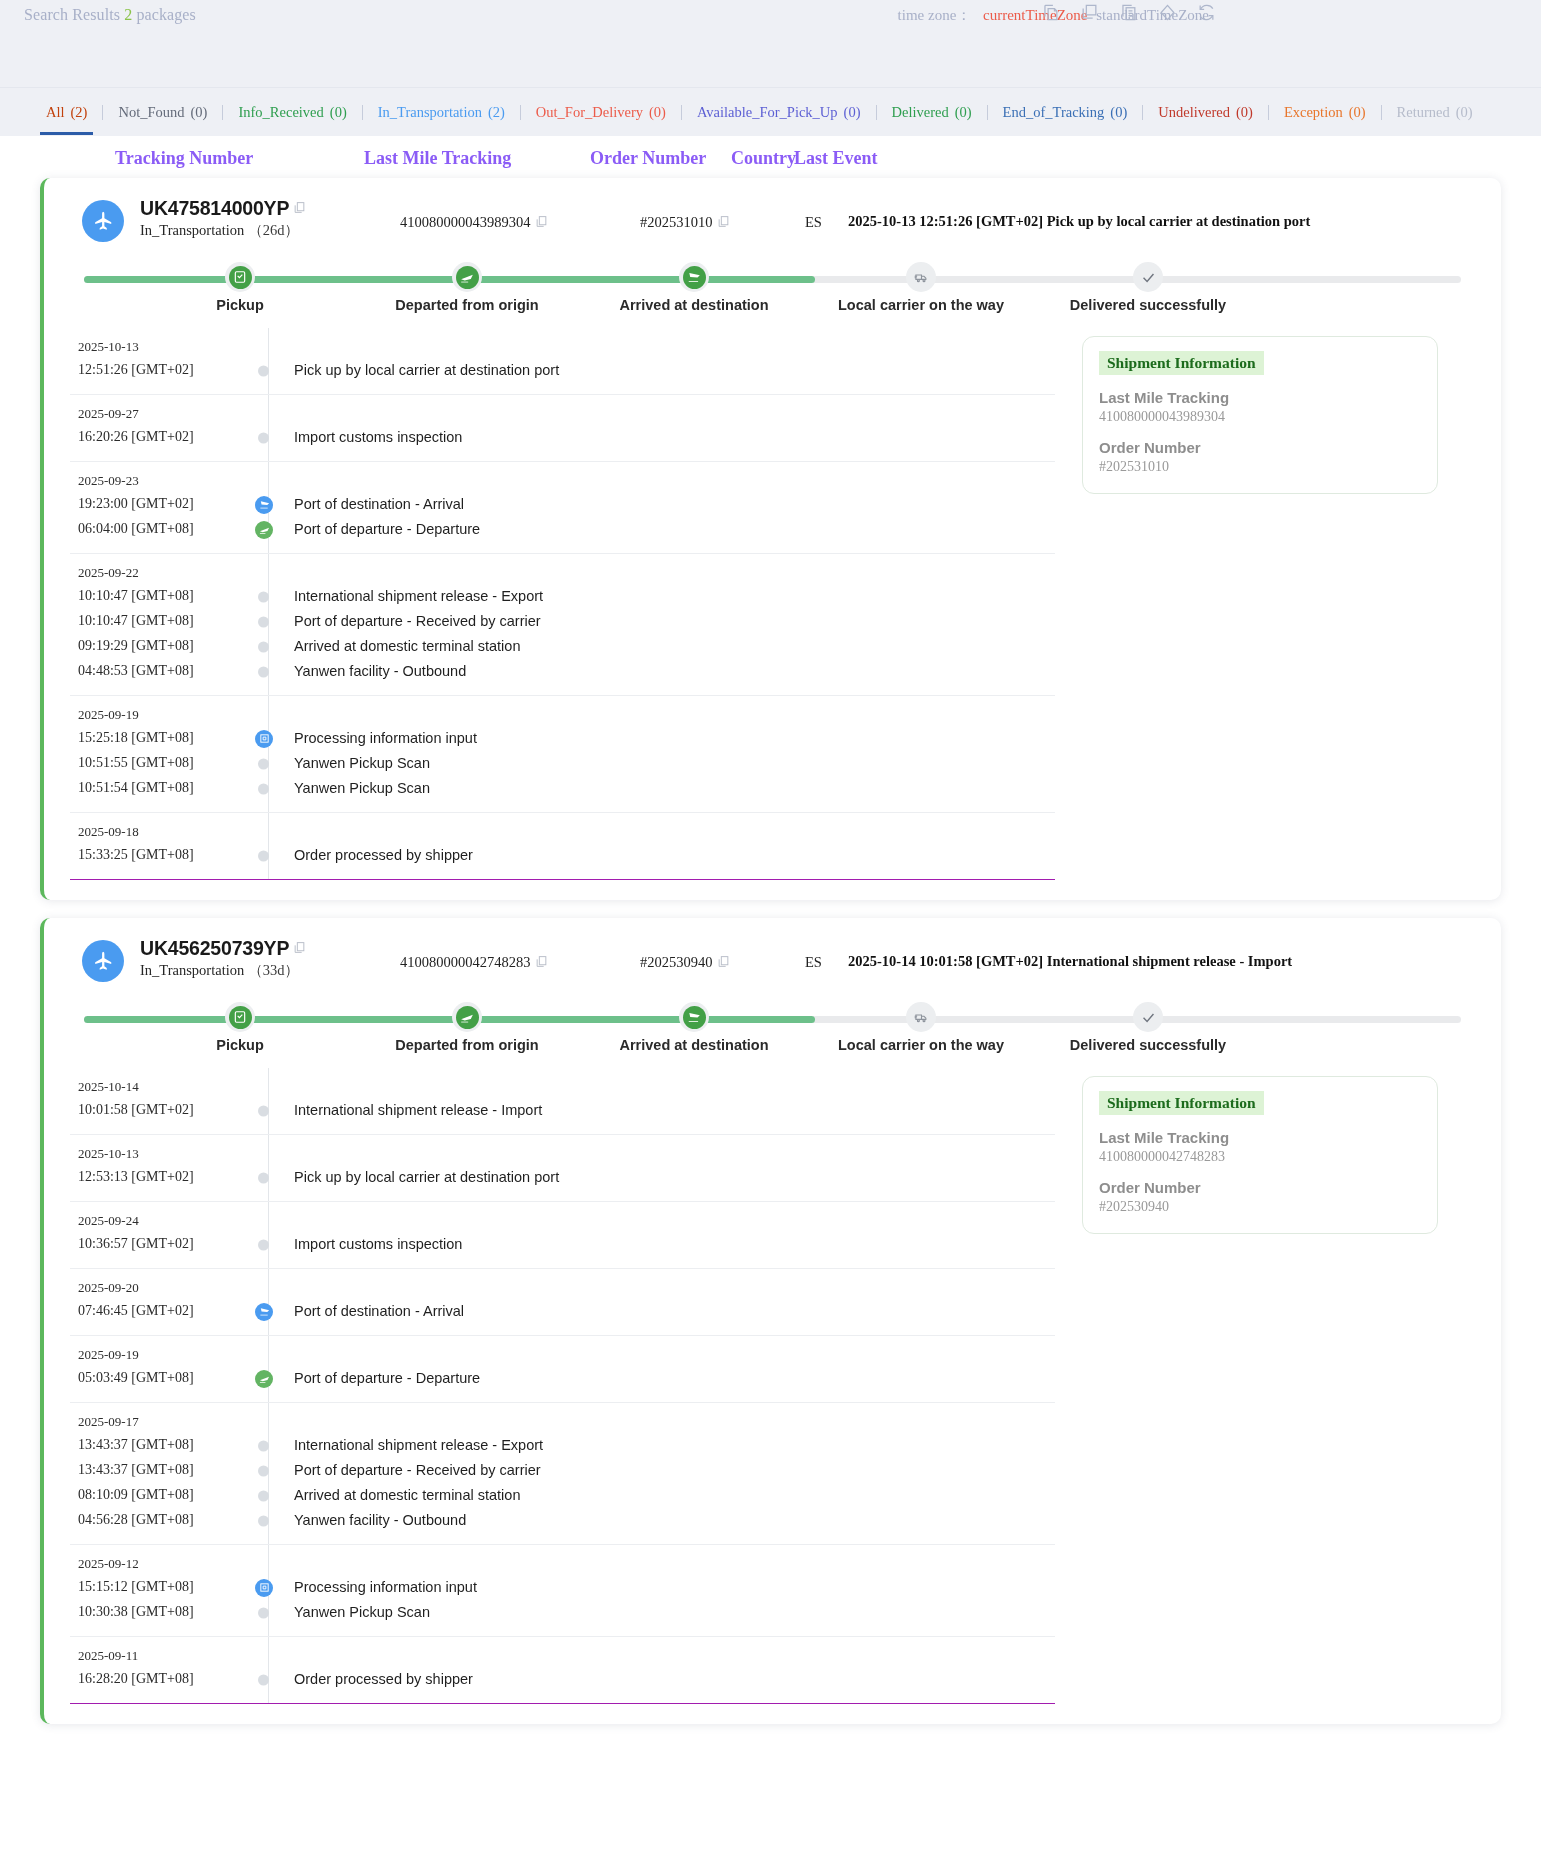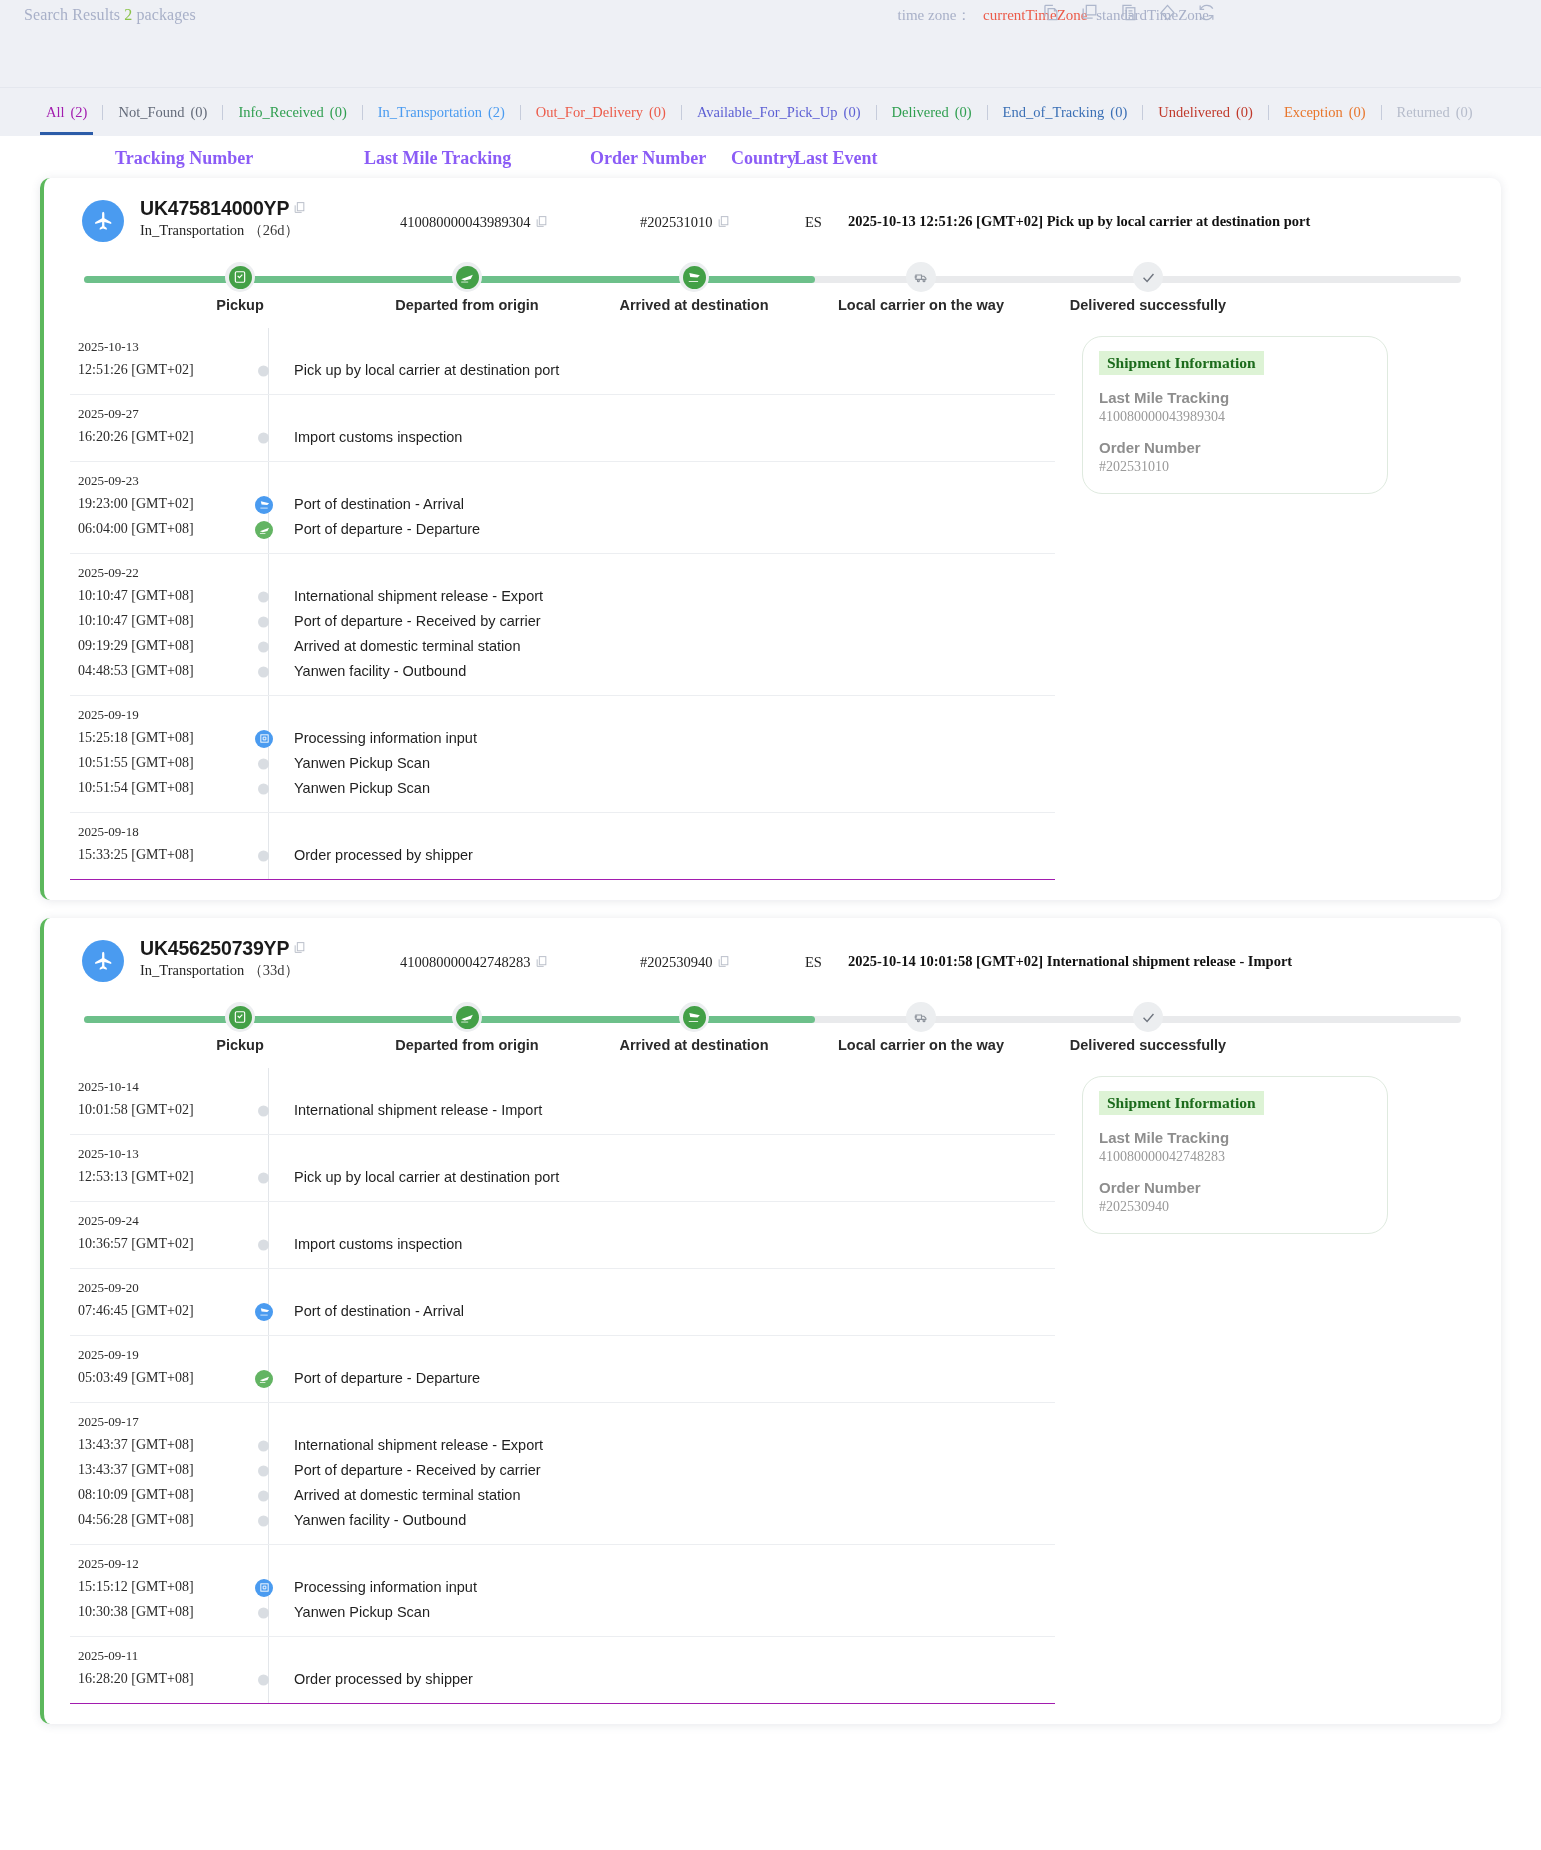--- a/index.html
+++ b/index.html
@@ -272,23 +272,23 @@
     display: flex; align-items: center; justify-content: center;
   }
   .tl-ev .mk.blue  { background: #4a9bf0; }
   .tl-ev .mk.green { background: #63b463; }
 
   
   .ship-info {
     position: absolute;
     left: 1012px;
     top: 8px;
-    width: 306px;
+    width: 356px;
     border: 1px solid #dfeadf;
-    border-radius: 20px;
+    border-radius: 12px;
     padding: 14px 16px 18px 16px;
     background: #fff;
   }
   .ship-title {
     display: inline-block;
     background: #ddf3d5;
     color: #1c6b1c;
     font-weight: bold;
     font-size: 15.5px;
     padding: 3px 8px;
@@ -354,21 +354,21 @@
         <path d="M20 7a9 9 0 0 0-15.5 1"></path>
           <path d="M4 17a9 9 0 0 0 15.5-1"></path>
         <path d="M4 3v5h5"></path>
           <path d="M20 21v-5h-5"></path>
       </svg>
     </span>
   </div>
 </div>
 
 <div class="tabbar" id="tabbar">
-    <div class="tab active" style="color: #a21caf; text-align: center;"><span>All</span><span class="num">(2)</span></div>
+    <div class="tab active" style="color: #c2410c; text-align: center;"><span>All</span><span class="num">(2)</span></div>
     <div class="tab-sep"></div>
     <div class="tab" style="color: rgb(100, 107, 122);"><span>Not_Found</span><span class="num">(0)</span></div>
     <div class="tab-sep"></div>
     <div class="tab" style="color: rgb(46, 158, 79);"><span>Info_Received</span><span class="num">(0)</span></div>
     <div class="tab-sep"></div>
     <div class="tab" style="color: rgb(74, 155, 240);"><span>In_Transportation</span><span class="num">(2)</span></div>
     <div class="tab-sep"></div>
     <div class="tab" style="color: rgb(236, 91, 74);"><span>Out_For_Delivery</span><span class="num">(0)</span></div>
     <div class="tab-sep"></div>
     <div class="tab" style="color: rgb(92, 95, 212);"><span>Available_For_Pick_Up</span><span class="num">(0)</span></div>

